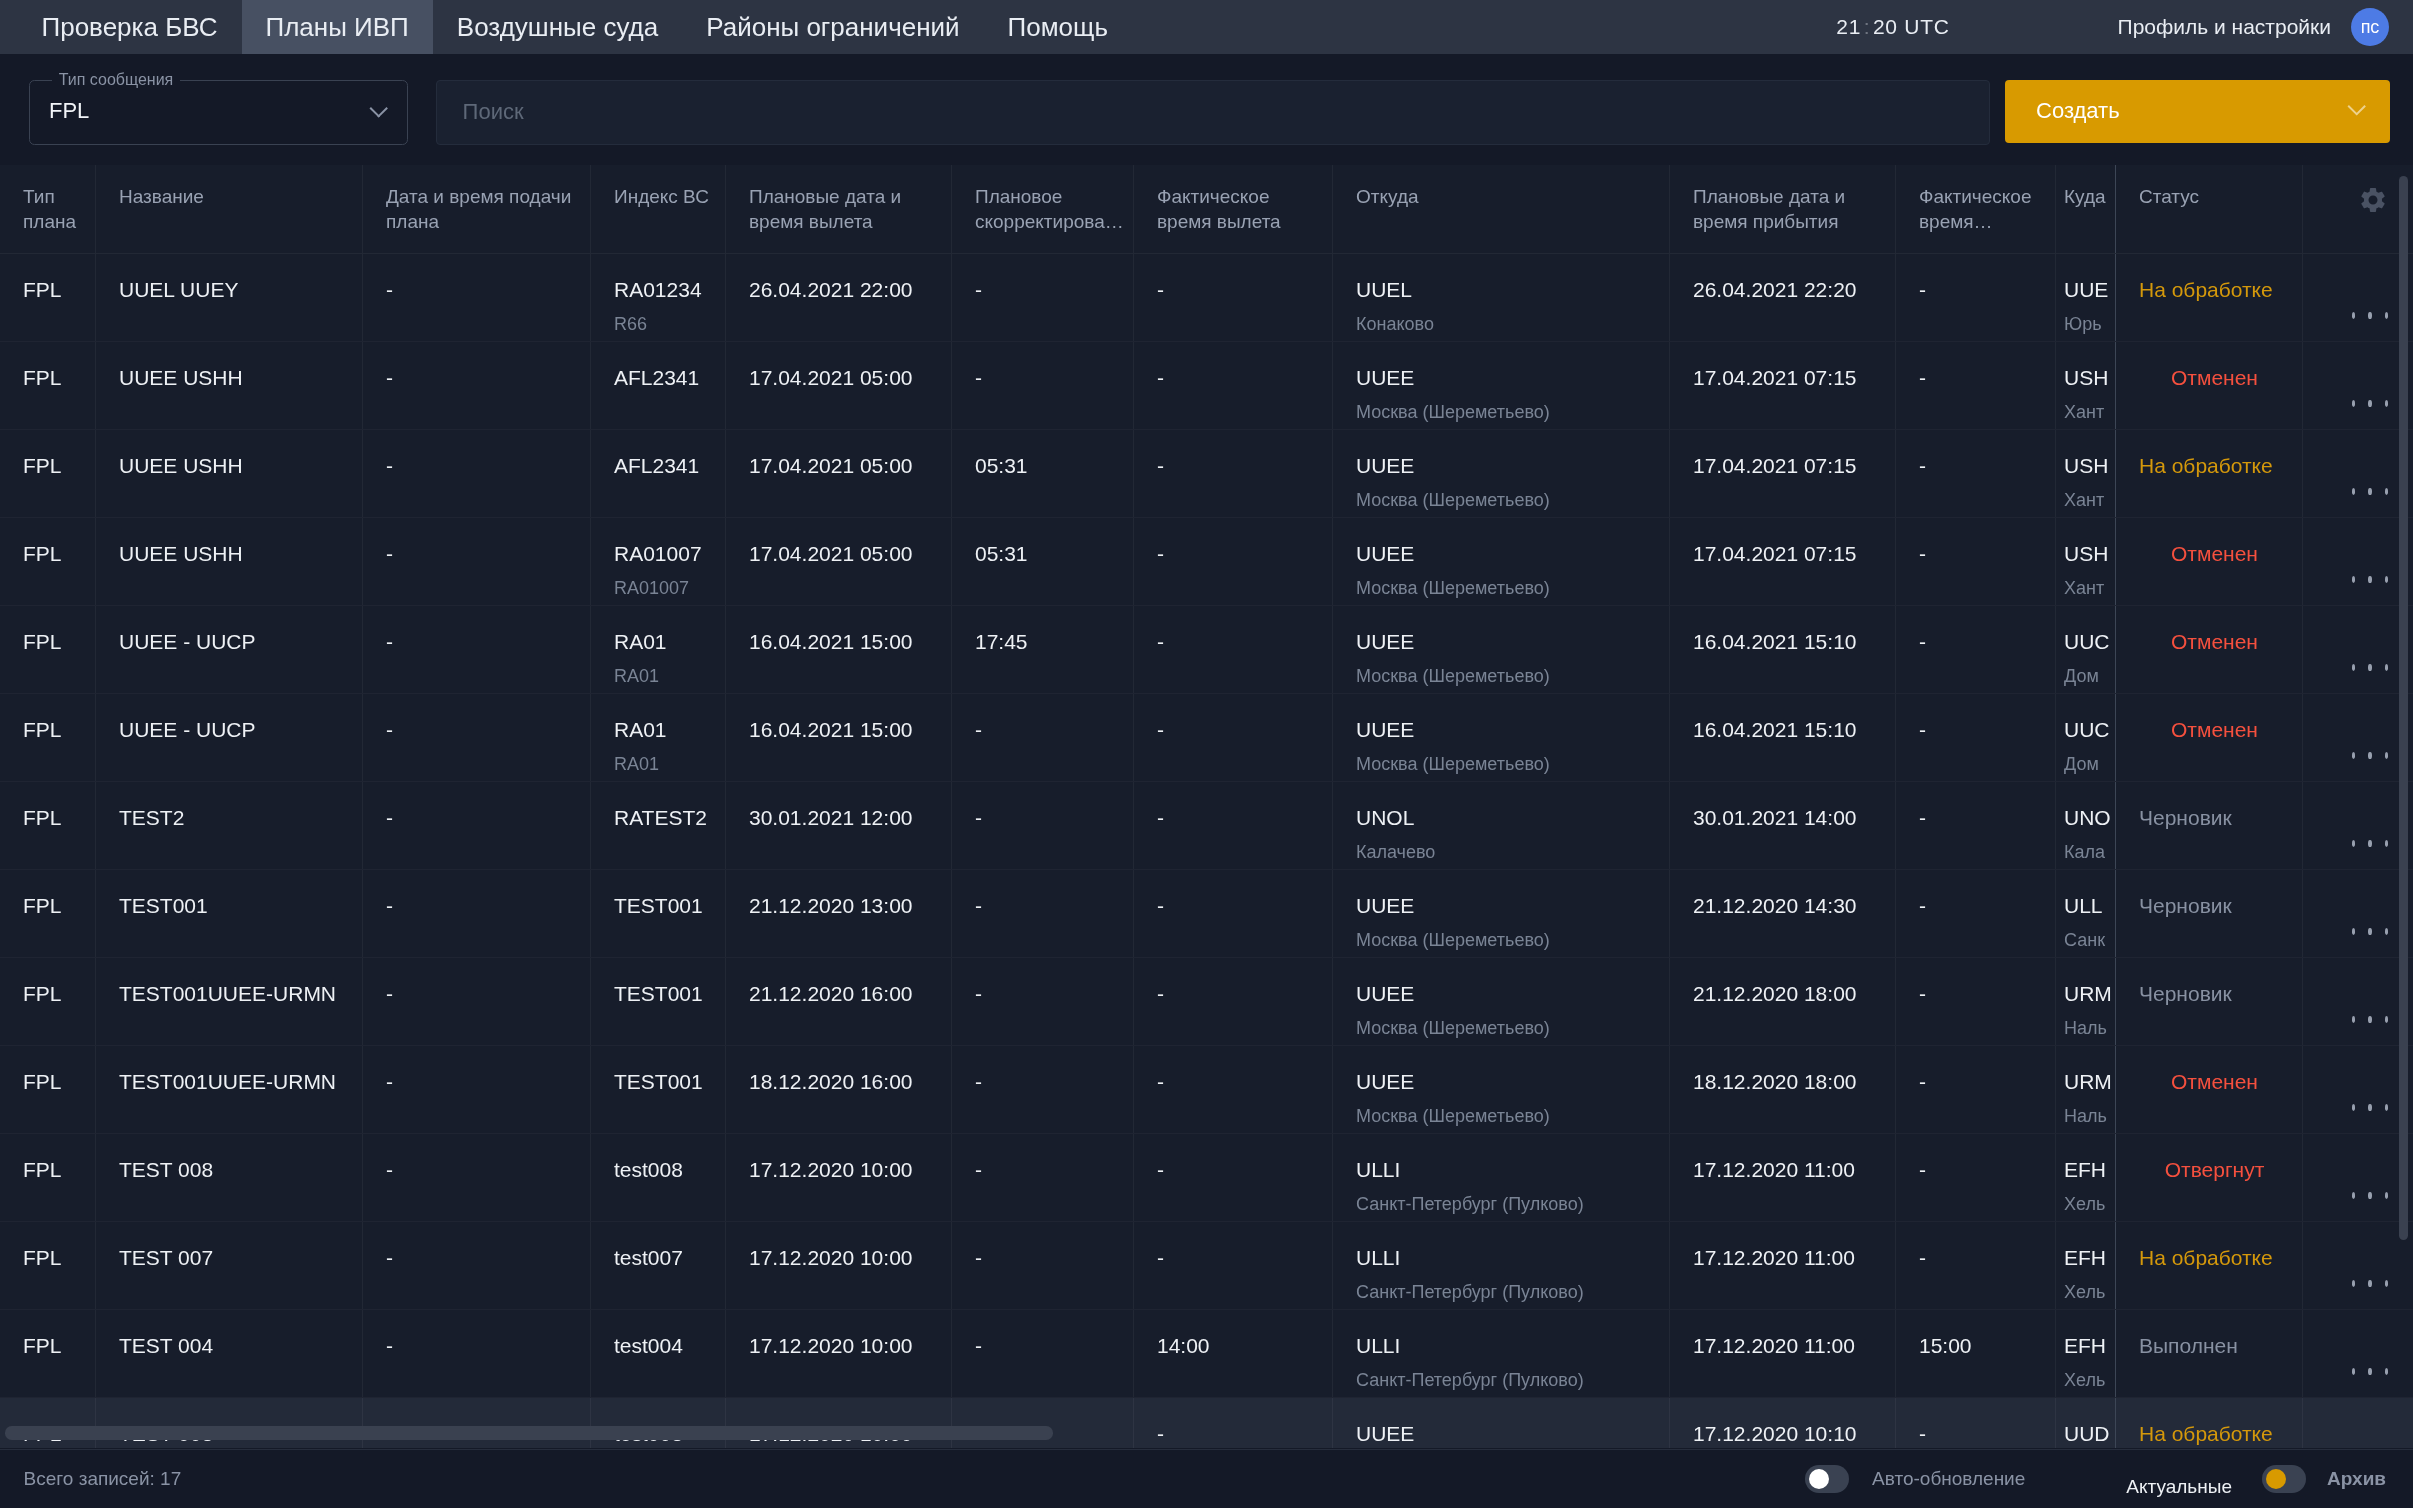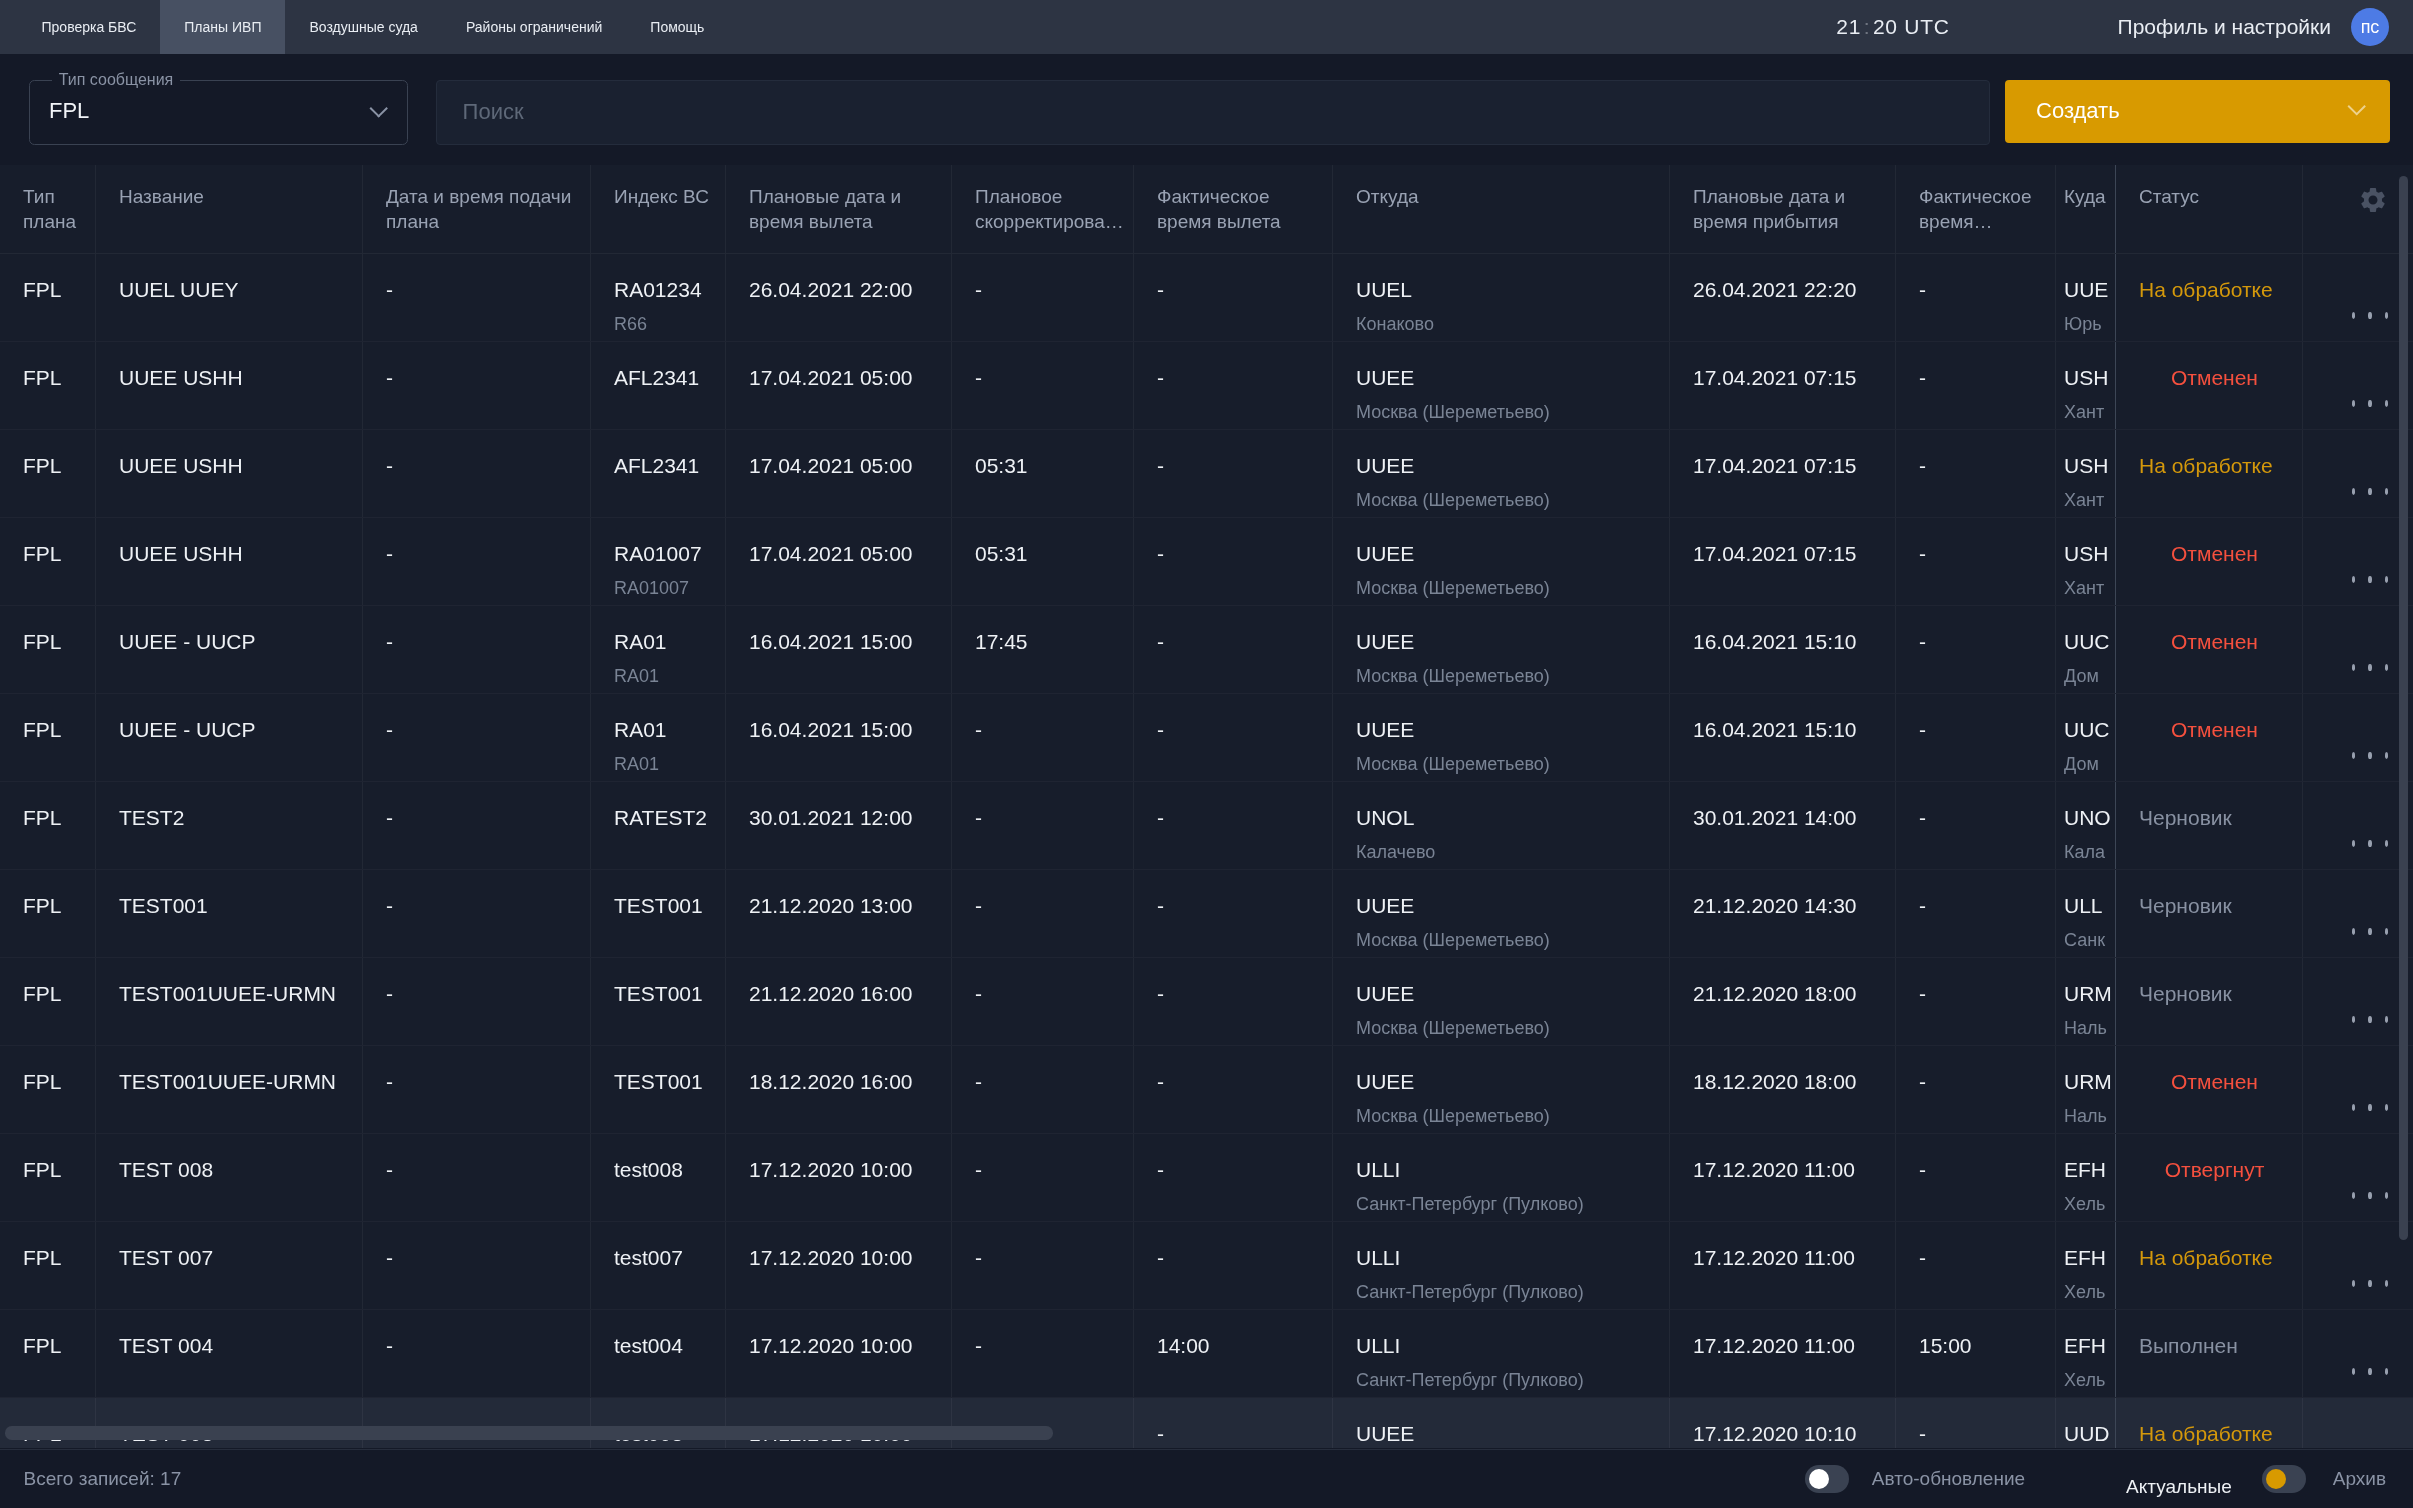--- a/index.html
+++ b/index.html
@@ -4,21 +4,21 @@
 <style>
   html,body{margin:0;padding:0;}
   body{
     width:2413px;height:1508px;position:relative;overflow:hidden;
     background:#141927;color:#eef1f5;
     font-family:"Liberation Sans", sans-serif;
   }
   
   .nav{position:absolute;top:0;left:0;width:2413px;height:54px;background:#2d3443;display:flex;align-items:stretch;}
   .nav-tabs{display:flex;align-items:stretch;margin-left:17.5px;}
-  .nav-tab{display:flex;align-items:center;padding:16px 24px;font-size:14px;color:#e9edf3;cursor:pointer;white-space:nowrap;}
+  .nav-tab{display:flex;align-items:center;padding:16px 24px;font-size:26px;color:#e9edf3;cursor:pointer;white-space:nowrap;}
   .nav-tab.active{background:#475062;}
   .nav-right{margin-left:auto;display:flex;align-items:center;}
   .clock{font-size:21px;color:#e9edf3;letter-spacing:0.7px;}
   .clock .colon{opacity:.35;padding:0 2.7px;}
   .profile{font-size:21px;color:#e9edf3;margin-left:168px;cursor:pointer;}
   .avatar{width:38px;height:38px;border-radius:50%;background:#4d7be5;display:flex;align-items:center;justify-content:center;
     font-size:18px;color:#fff;margin-left:20px;margin-right:24px;cursor:pointer;}
   
   .filters{position:absolute;top:54px;left:0;width:2413px;height:111px;background:#141927;}
   .select-box{position:absolute;left:29px;top:25.6px;width:377px;height:63px;border:1.3px solid #3a4252;border-radius:5.4px;cursor:pointer;}
@@ -59,21 +59,21 @@
   
   .footer{position:absolute;top:1449px;left:0;width:2413px;height:59px;background:#141927;border-top:0.7px solid #262d3c;
     display:flex;align-items:center;box-sizing:border-box;}
   .total{font-size:19px;color:#8a93a5;margin-left:23.6px;}
   .f-right{margin-left:auto;display:flex;align-items:center;padding-right:27px;}
   .toggle{width:44px;height:28px;border-radius:14px;background:#3a4252;position:relative;cursor:pointer;flex:none;}
   .toggle .knob{position:absolute;left:4px;top:4px;width:20px;height:20px;border-radius:50%;background:#fff;}
   .toggle.amber .knob{background:#d89a00;}
   .f-lbl{font-size:19px;color:#8a93a5;}
   .f-lbl.lit{color:#eef1f5;margin-top:16px;}
-  .ml34{margin-left:23px;}.ml150{margin-left:101px;}.ml44{margin-left:30px;}.ml40{margin-left:27px;}
+  .ml34{margin-left:23px;}.ml150{margin-left:101px;}.ml44{margin-left:30px;}.ml40{margin-left:21px;font-weight:bold;}
 </style>
 </head>
 <body>
 
 <div class="nav">
   <div class="nav-tabs">
     <div class="nav-tab">Проверка БВС</div>
     <div class="nav-tab active">Планы ИВП</div>
     <div class="nav-tab">Воздушные суда</div>
     <div class="nav-tab">Районы ограничений</div>

